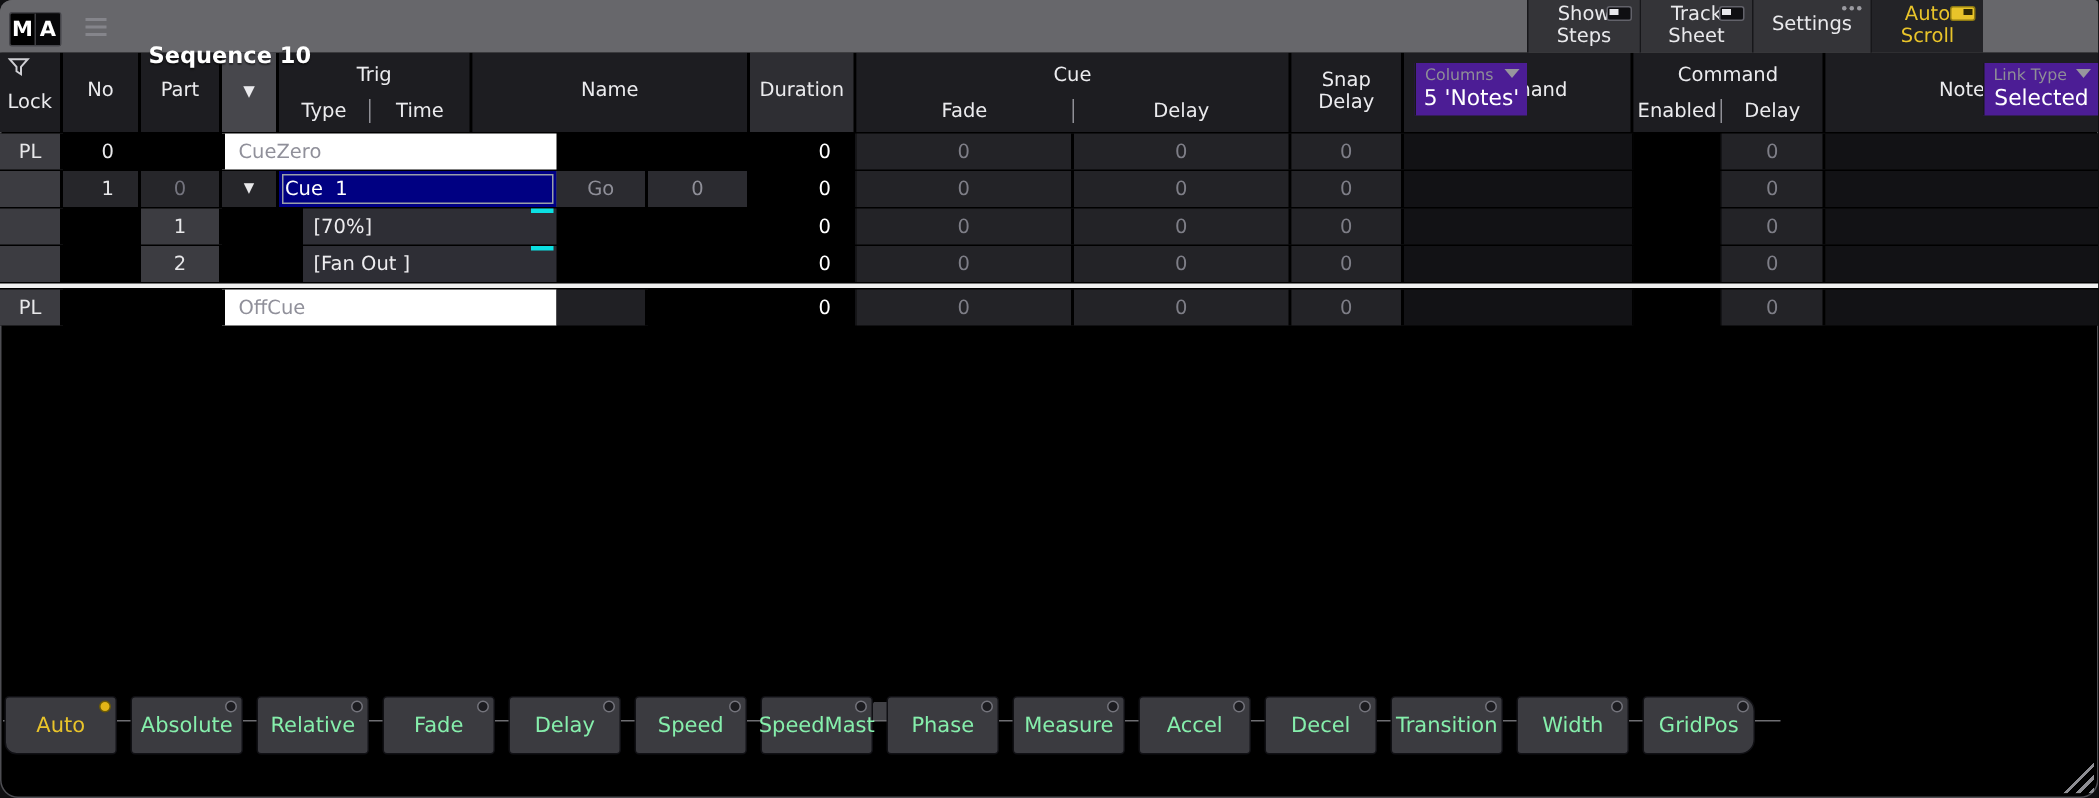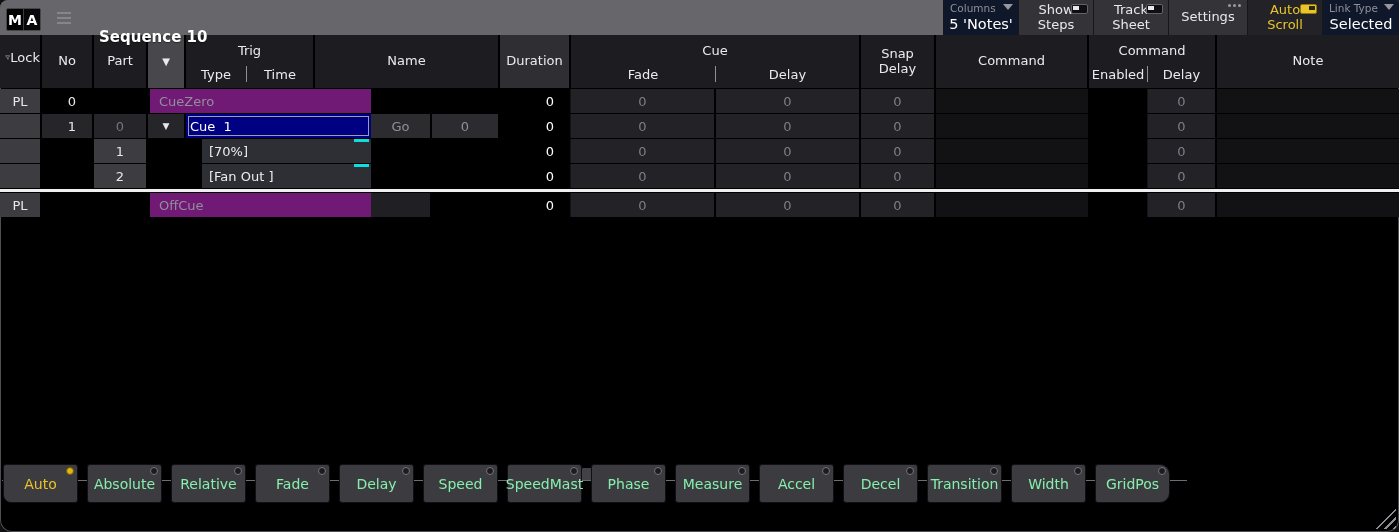--- a/index.html
+++ b/index.html
@@ -16,21 +16,21 @@
   .logo span{width:16px;height:21px;line-height:22px;text-align:center;color:#fff;font-weight:bold;font-size:14px;}
   .logo .la{border-left:1px solid #3c3c40;background:#08080a;}
   .hamburger{margin-left:16px;display:flex;flex-direction:column;gap:3px;cursor:pointer;}
   .hamburger i{display:block;width:14px;height:2px;background:#85858b;}
   .tb-title{margin-left:28px;font-size:15px;font-weight:bold;color:#fff;text-shadow:0 1px 1px rgba(0,0,0,.45);margin-top:38px;}
   .tb-btns{position:absolute;right:0;top:0;height:35px;display:flex;}
   .tb-btn{position:relative;width:75px;height:35px;background:#343438;border-left:1px solid #17171a;
           color:#e9e9ec;font-size:13px;display:flex;align-items:center;justify-content:center;
           text-align:center;line-height:1.1;cursor:pointer;box-sizing:border-box;}
   .tb-btn .btn-label{width:56px;}
-  .tb-btn.combo{background:#0f172a;}
+  .tb-btn.combo{background:#4c1d95;margin-top:42px;}
   .tb-btn.w79{width:79px}.tb-btn.w77{width:77px}
   .tb-btn .mini-label{position:absolute;top:3px;left:6px;font-size:10.5px;color:#8f8f97;}
   .tb-btn .combo-value{position:absolute;bottom:2px;left:0;right:0;text-align:center;font-size:14.5px;color:#fff;}
   .dd-arrow{position:absolute;top:4px;right:5px;width:0;height:0;
             border-left:5px solid transparent;border-right:5px solid transparent;border-top:6px solid #97979d;}
   .toggle{position:absolute;top:4px;right:5px;width:15px;height:8px;background:#0f0f12;border:1px solid #62626a;border-radius:2px;}
   .toggle i{position:absolute;left:1px;top:1px;width:6px;height:4px;background:#e8e8ec;}
   .toggle.on{background:#e9c42a;border-color:#8f7a12;}
   .toggle.on i{left:auto;right:1px;background:#2e2806;}
   .dots{position:absolute;top:4px;right:6px;display:flex;gap:2px;}
@@ -39,21 +39,21 @@
   
   .thead{display:flex;height:53px;background:#000;}
   .th{box-sizing:border-box;background:#1d1d21;color:#ebebee;font-size:13px;border-right:2px solid #000;cursor:pointer;}
   .th.single{display:flex;align-items:center;justify-content:center;text-align:center;line-height:1.15;}
   .w-lock{width:42px}.w-no{width:52px}.w-part{width:54px}
   .w-arrow{width:38px;background:#47474c;font-size:10px;}
   .w-name{width:185px}.w-trig{width:129px}
   .w-dur{width:71px;background:#2e2e33;}
   .w-cue{width:290px}.w-snap{width:75px}.w-cmd{width:153px}.w-cmdg{width:128px}
   .w-note{flex:1;border-right:none;}
-  .th.lockhead{display:flex;flex-direction:row;align-items:center;justify-content:space-between;padding:3px 0 12px 5px;}
+  .th.lockhead{display:flex;flex-direction:column;align-items:flex-start;justify-content:space-between;padding:3px 0 12px 5px;}
   .th.group{display:flex;flex-direction:column;}
   .g-top{height:24px;display:flex;align-items:flex-end;justify-content:center;padding-bottom:2px;}
   .g-bot{height:29px;display:flex;align-items:center;}
   .g-cell{text-align:center;}
   .g-sep{width:1px;height:16px;background:#8f8f96;}
   .gt-type{width:60px}.gt-time{flex:1}
   .gc-fade{width:144px}.gc-delay{flex:1}
   .gg-en{width:58px}.gg-del{flex:1}
   
   .tbody{background:#000;}
@@ -62,21 +62,21 @@
   .td.gray{background:#3c3c41;border-right:2px solid #000;justify-content:center;}
   .td.dimc{background:#232327;border-right:2px solid #000;}
   .c-lock{width:42px;}
   .c-no{width:52px;justify-content:flex-end;padding-right:16px;border-right:2px solid #000;}
   .c-no.dim2{background:#26262a;}
   .c-part{width:54px;justify-content:center;border-right:2px solid #000;}
   .c-part.num{background:#3c3c41;}
   .c-part.zero{background:#26262a;color:#74747e;}
   .c-arrow{width:38px;justify-content:center;background:#26262a;border-right:2px solid #000;font-size:9px;}
   .c-indent{width:54px;}
-  .nm-cue{width:223px;border-left:2px solid #000;background:#701a75;color:#90909a;padding-left:9px;white-space:pre;}
+  .nm-cue{width:223px;border-left:2px solid #000;background:#ffffff;color:#90909a;padding-left:9px;white-space:pre;}
   .nm-sel{width:185px;background:#000082;color:#fff;padding-left:4px;white-space:pre;
           box-shadow:inset 0 0 0 2px #000085, inset 0 0 0 3px #9aa0a8;}
   .nm-part{width:169px;background:#2e2e35;color:#edecef;padding-left:7px;position:relative;white-space:pre;}
   .nm-part::after{content:"";position:absolute;top:0;right:2px;width:15px;height:3px;background:#0cdfe2;}
   .c-type{width:61px;justify-content:center;color:#8f8f98;}
   .c-time{width:68px;justify-content:center;color:#8f8f98;}
   .trigbg{background:#2b2b30;border-right:2px solid #000;}
   .trigdim{background:#202024;border-right:2px solid #000;}
   .c-dur{width:71px;justify-content:flex-end;padding-right:16px;color:#fff;border-right:1px solid #141417;}
   .c-fade,.c-delay{width:145px;justify-content:center;color:#7e7e87;}

